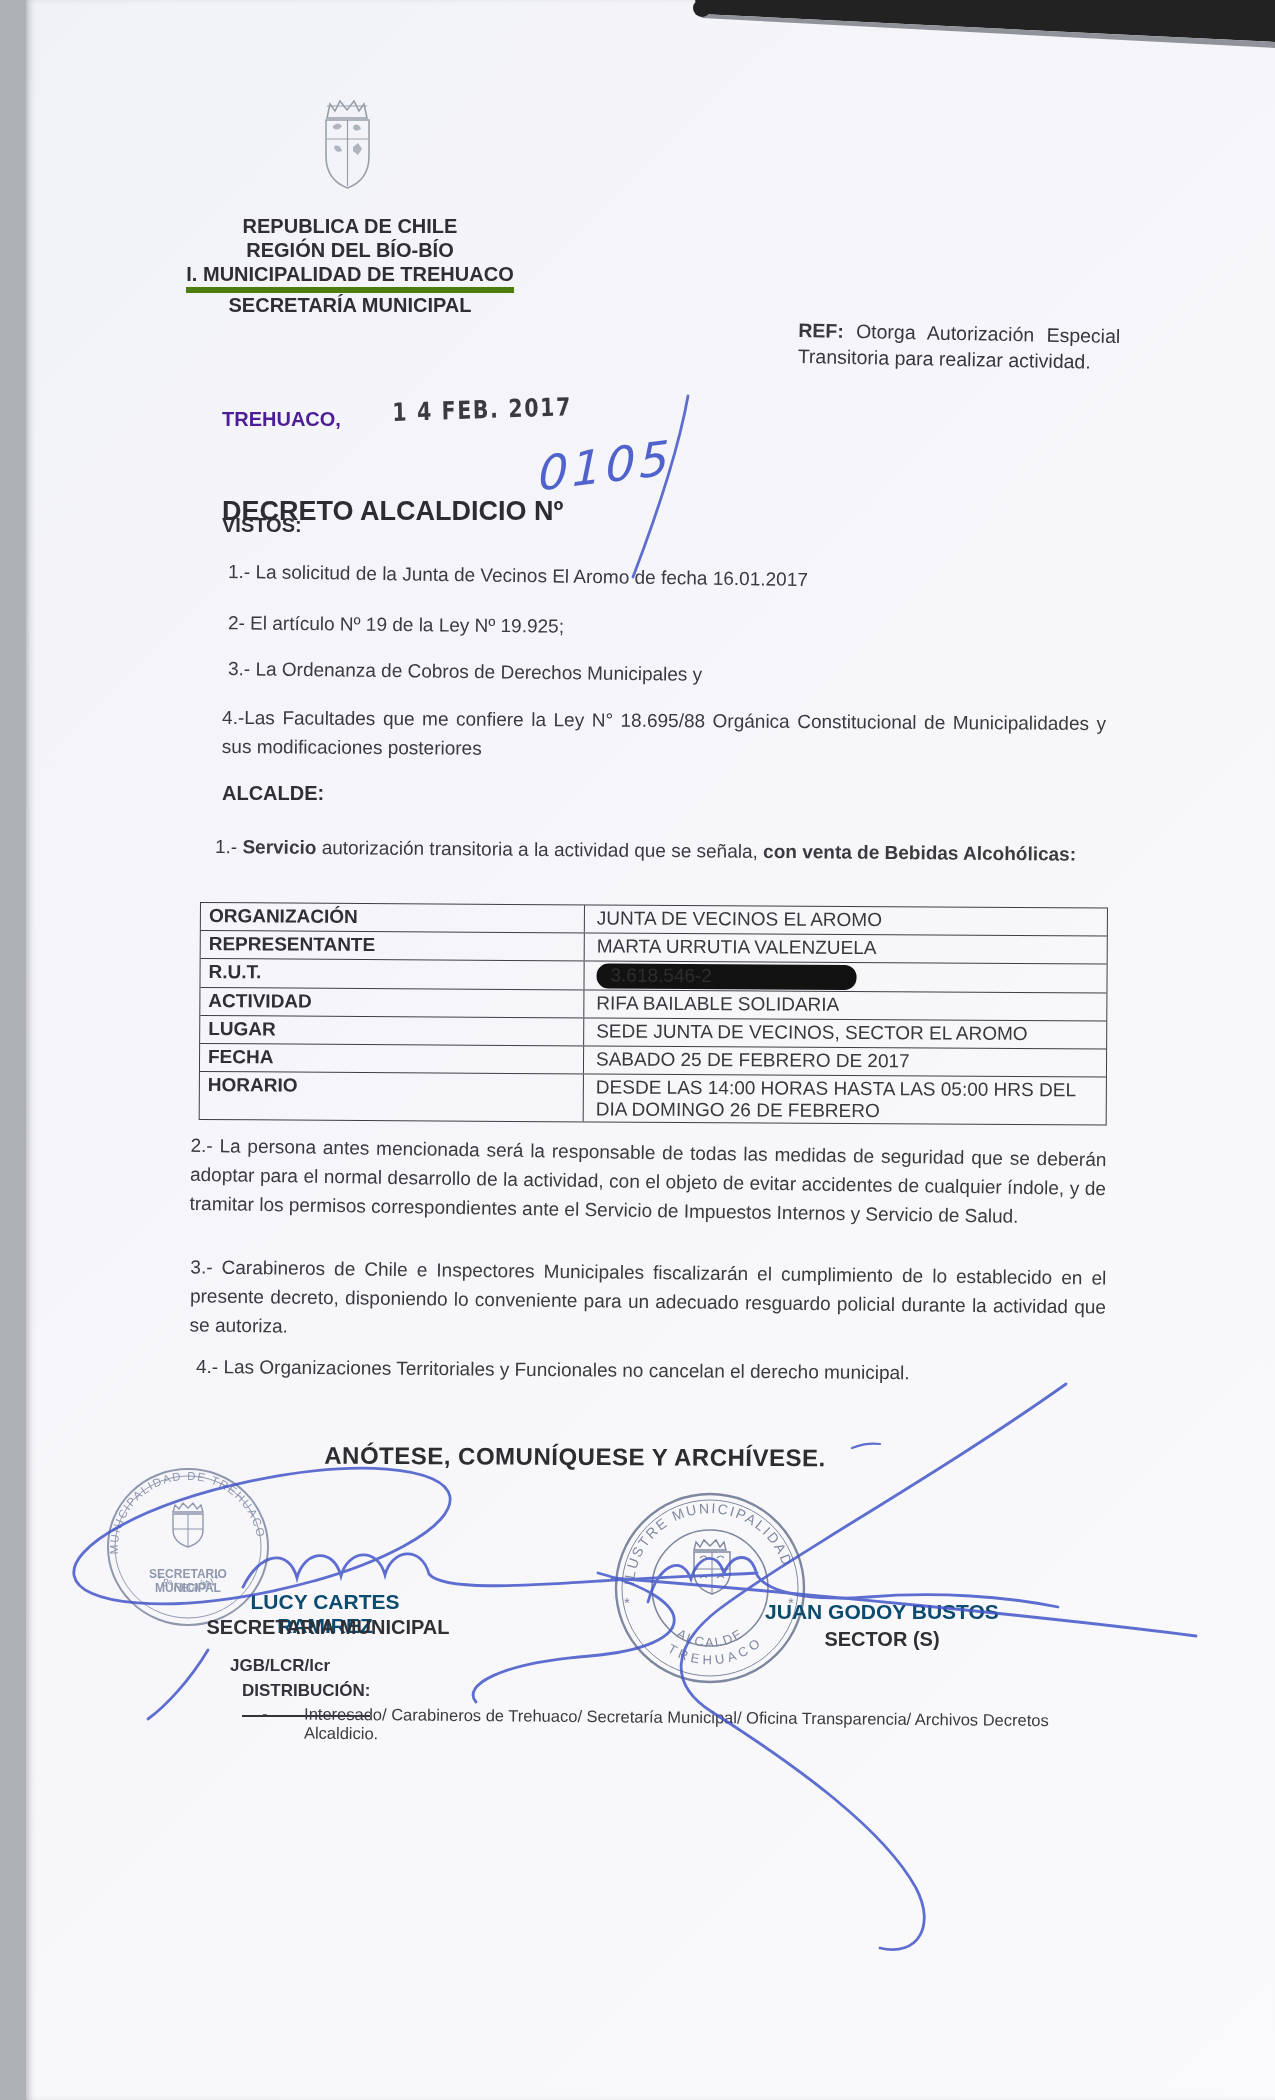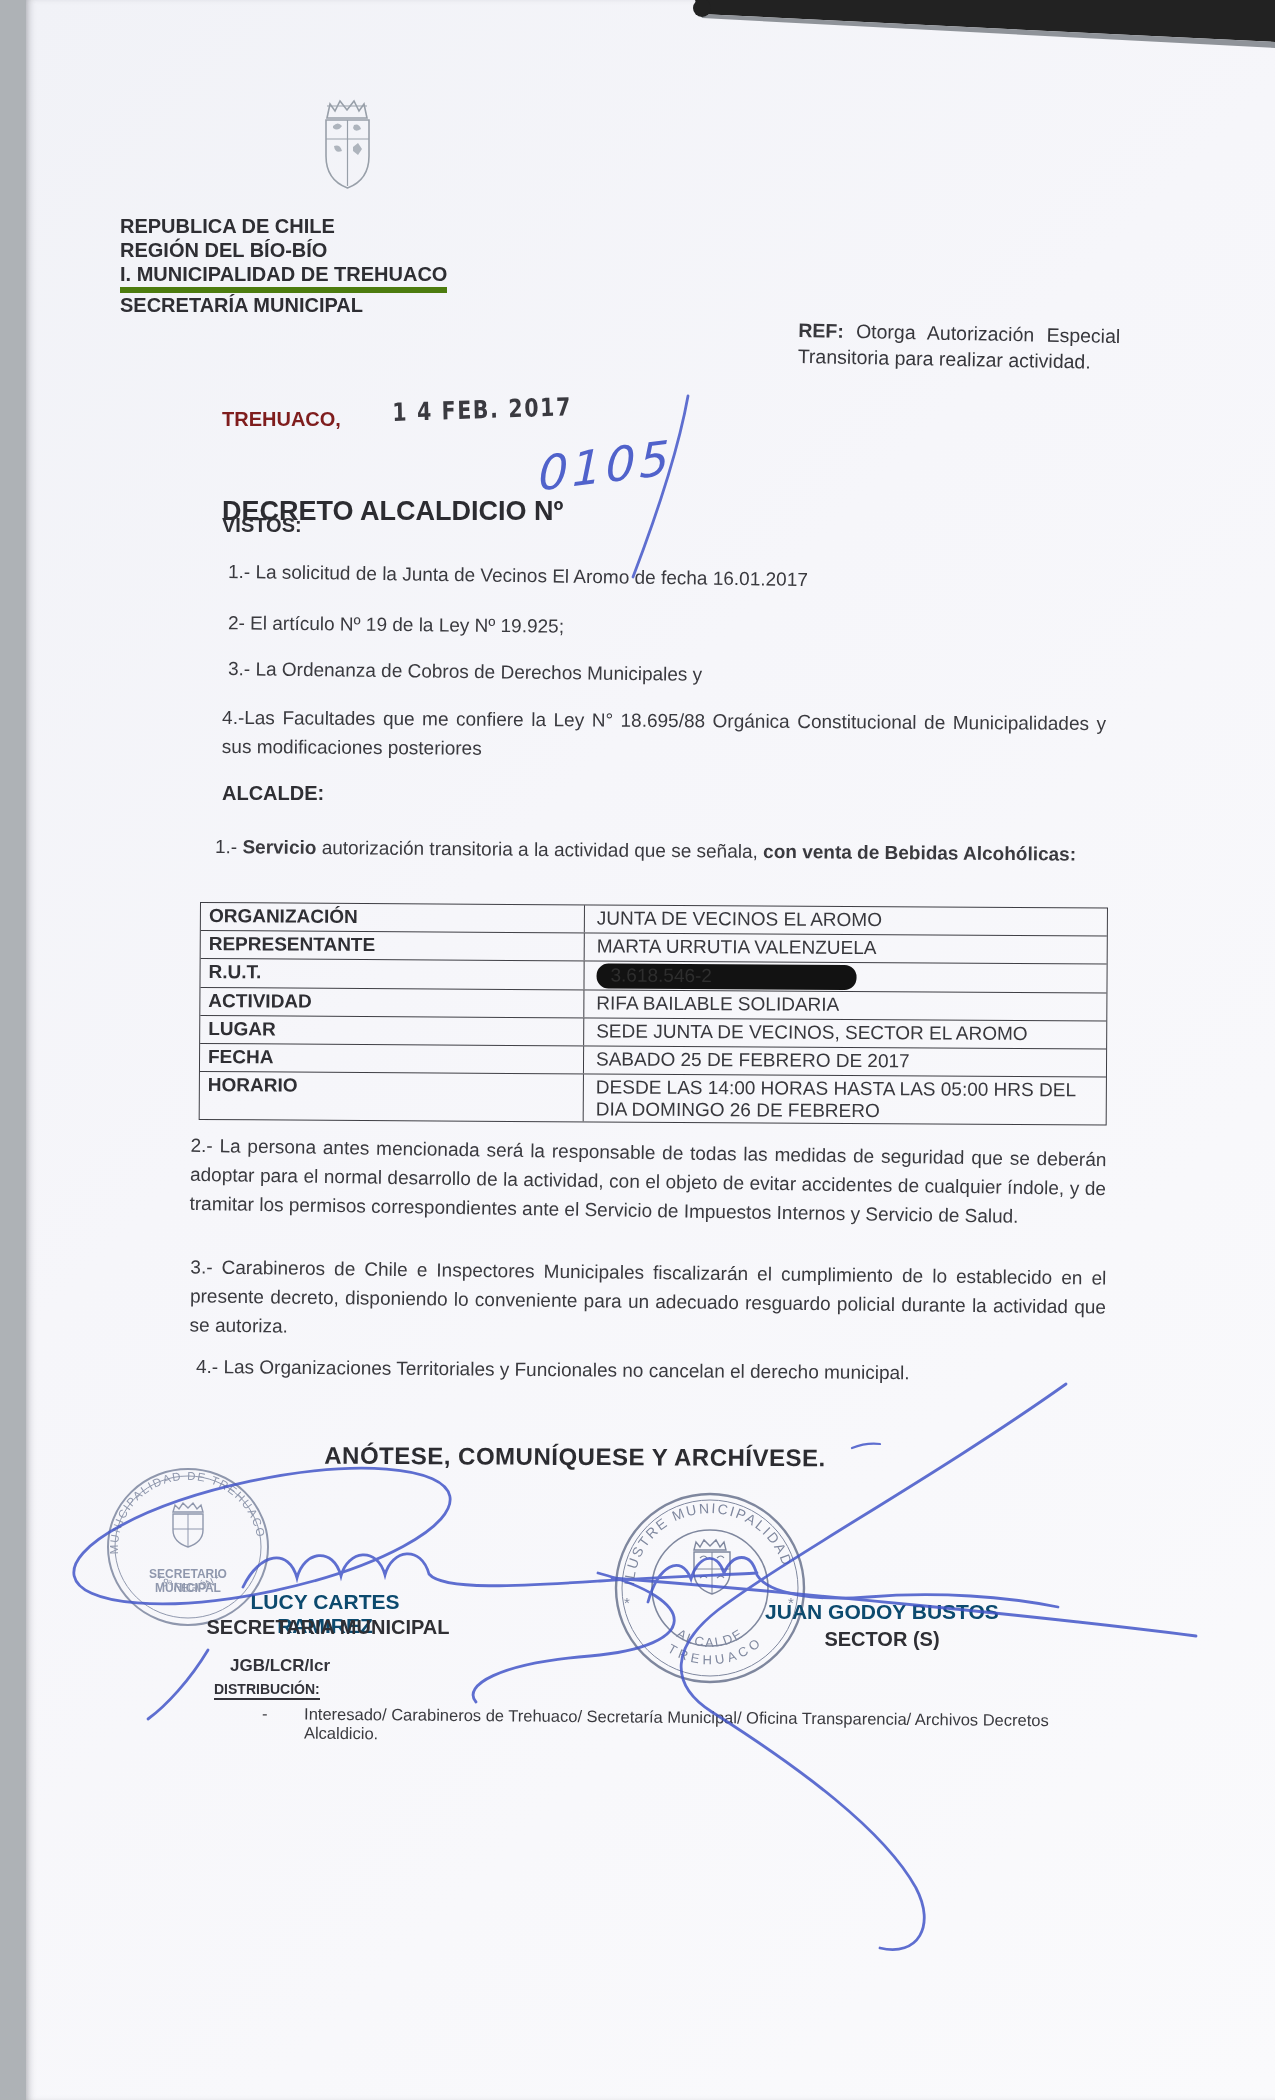--- a/index.html
+++ b/index.html
@@ -3,28 +3,28 @@
 <meta charset="utf-8">
 <style>
   html,body{margin:0;padding:0;background:#9aa0a6;}
   #page{position:relative;width:1275px;height:2100px;overflow:hidden;
         font-family:"Liberation Sans",sans-serif;color:#3b3b40;background:#aeb2b6;}
   #paper{position:absolute;left:26px;top:0;right:0;bottom:0;
          background:linear-gradient(135deg,#f1f2f7 0%,#f6f6fa 40%,#fafafc 100%);
          box-shadow:inset 6px 0 10px -6px rgba(60,60,70,.55);}
   .abs{position:absolute;}
   
-  .hdr{left:120px;top:214px;width:460px;font-weight:bold;
+  .hdr{left:120px;top:214px;width:460px;text-align:center;font-weight:bold;
        font-size:20px;line-height:24px;color:#2e2e33;}
   .hdr .u{display:inline-block;border-bottom:6px solid #4d7c0f;padding-bottom:1px;}
   
   .ref{left:798px;top:320px;width:322px;font-size:19.5px;line-height:26px;
        text-align:justify;transform:rotate(1.1deg);color:#37373c;}
   
-  .city{left:222px;top:408px;font-size:20px;font-weight:bold;color:#7f1d1d;}
+  .city{left:222px;top:408px;font-size:20px;font-weight:bold;color:#4c1d95;}
   .datestamp{left:392px;top:398px;font-size:25px;font-weight:bold;color:#3a3a40;
        letter-spacing:2px;transform:scaleX(.82) rotate(-1.5deg);transform-origin:left top;
        font-family:"DejaVu Sans",sans-serif;}
   
   .title{left:222px;top:448px;font-size:27px;font-weight:bold;color:#2c2c31;margin-top:48px;}
   .hand-number{left:538px;top:438px;font-size:47px;font-style:italic;
        color:#4356c8;transform:rotate(-7deg) skewX(-8deg);letter-spacing:4px;
        font-family:"DejaVu Sans",sans-serif;opacity:.92;}
   .heading{font-size:20px;font-weight:bold;color:#2f2f34;}
   .item{font-size:19px;color:#3a3a3f;}
@@ -39,22 +39,22 @@
   .tvalue{flex:1;font-size:19px;padding:2px 12px 1px;color:#38383d;}
   .redact{display:inline-block;background:#121212;border-radius:12px;
           padding:1px 26px 2px 14px;color:#2e2e2e;min-width:220px;}
   
   .closing{left:200px;top:1443px;width:750px;text-align:center;font-size:24px;
            font-weight:bold;color:#2c2c31;letter-spacing:.5px;transform:rotate(.3deg);}
   
   .sig-name{font-size:21px;font-weight:bold;color:#0c4a6e;text-align:center;}
   .sig-title{font-size:20px;font-weight:bold;color:#2f2f34;text-align:center;}
   .initials{left:230px;top:1656px;font-size:17px;font-weight:bold;color:#33333a;}
-  .disthead{left:214px;top:1681px;font-size:14px;font-weight:bold;color:#33333a;
-            border-bottom:2px solid #33333a;padding-bottom:1px;}
+  .disthead{left:242px;top:1681px;font-size:17px;font-weight:bold;color:#33333a;
+            border-bottom:2px solid #33333a;padding-bottom:14px;}
   .distline{left:262px;top:1708px;width:860px;font-size:16.5px;color:#3a3a3f;
             transform:rotate(.5deg);}
   .distline .dash{position:absolute;left:0;top:0;}
   .distline .txt{margin-left:42px;display:block;}
   svg text{font-family:"Liberation Sans",sans-serif;}
   .noevt{pointer-events:none;}
 </style>
 </head>
 <body>
 

